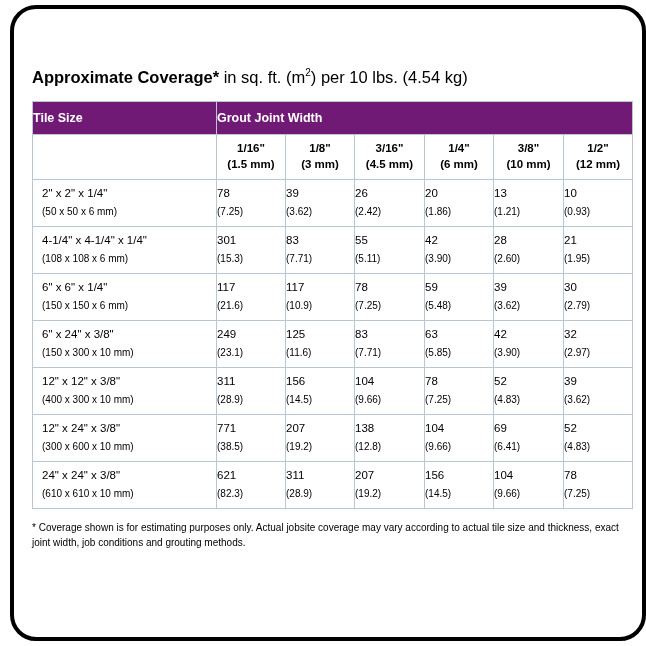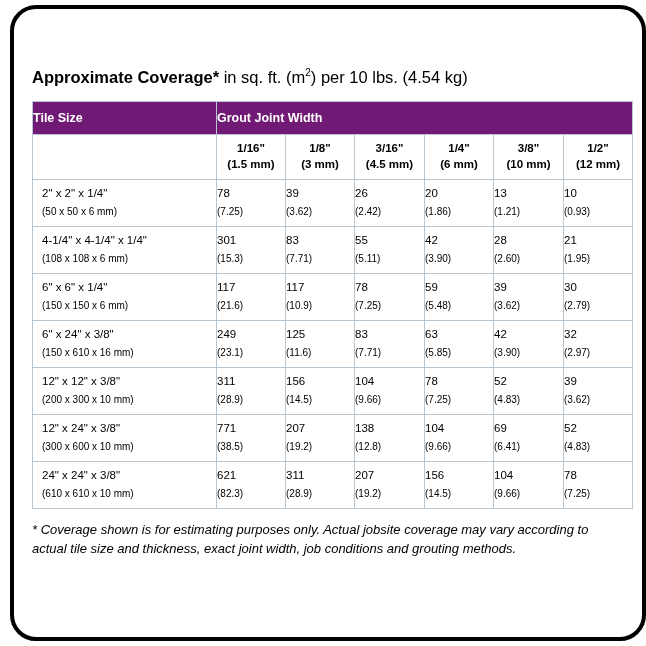--- a/index.html
+++ b/index.html
@@ -92,22 +92,21 @@
     line-height: 1.5;
   }
   .data-row td.val {
     line-height: 1.5;
   }
   .sub {
     font-size: 10px;
   }
   .footnote {
     margin-top: 11px;
-    font-size: 13px;
-    font-style: italic;
+    font-size: 10px;
     color: #000000;
     line-height: 1.5;
     width: 592px;
   }
 </style>
 </head>
 <body>
 
 <div class="card">
   <div class="inner">
@@ -246,21 +245,21 @@
             <span class="sub">(3.62)</span>
           </td>
           <td class="val">
             <span>30</span><br>
             <span class="sub">(2.79)</span>
           </td>
         </tr>
         <tr class="data-row">
           <td class="tile">
             <span>6" x 24" x 3/8"</span><br>
-            <span class="sub">(150 x 610 x 16 mm)</span>
+            <span class="sub">(150 x 300 x 10 mm)</span>
           </td>
           <td class="val">
             <span>249</span><br>
             <span class="sub">(23.1)</span>
           </td>
           <td class="val">
             <span>125</span><br>
             <span class="sub">(11.6)</span>
           </td>
           <td class="val">
@@ -276,21 +275,21 @@
             <span class="sub">(3.90)</span>
           </td>
           <td class="val">
             <span>32</span><br>
             <span class="sub">(2.97)</span>
           </td>
         </tr>
         <tr class="data-row">
           <td class="tile">
             <span>12" x 12" x 3/8"</span><br>
-            <span class="sub">(200 x 300 x 10 mm)</span>
+            <span class="sub">(400 x 300 x 10 mm)</span>
           </td>
           <td class="val">
             <span>311</span><br>
             <span class="sub">(28.9)</span>
           </td>
           <td class="val">
             <span>156</span><br>
             <span class="sub">(14.5)</span>
           </td>
           <td class="val">

